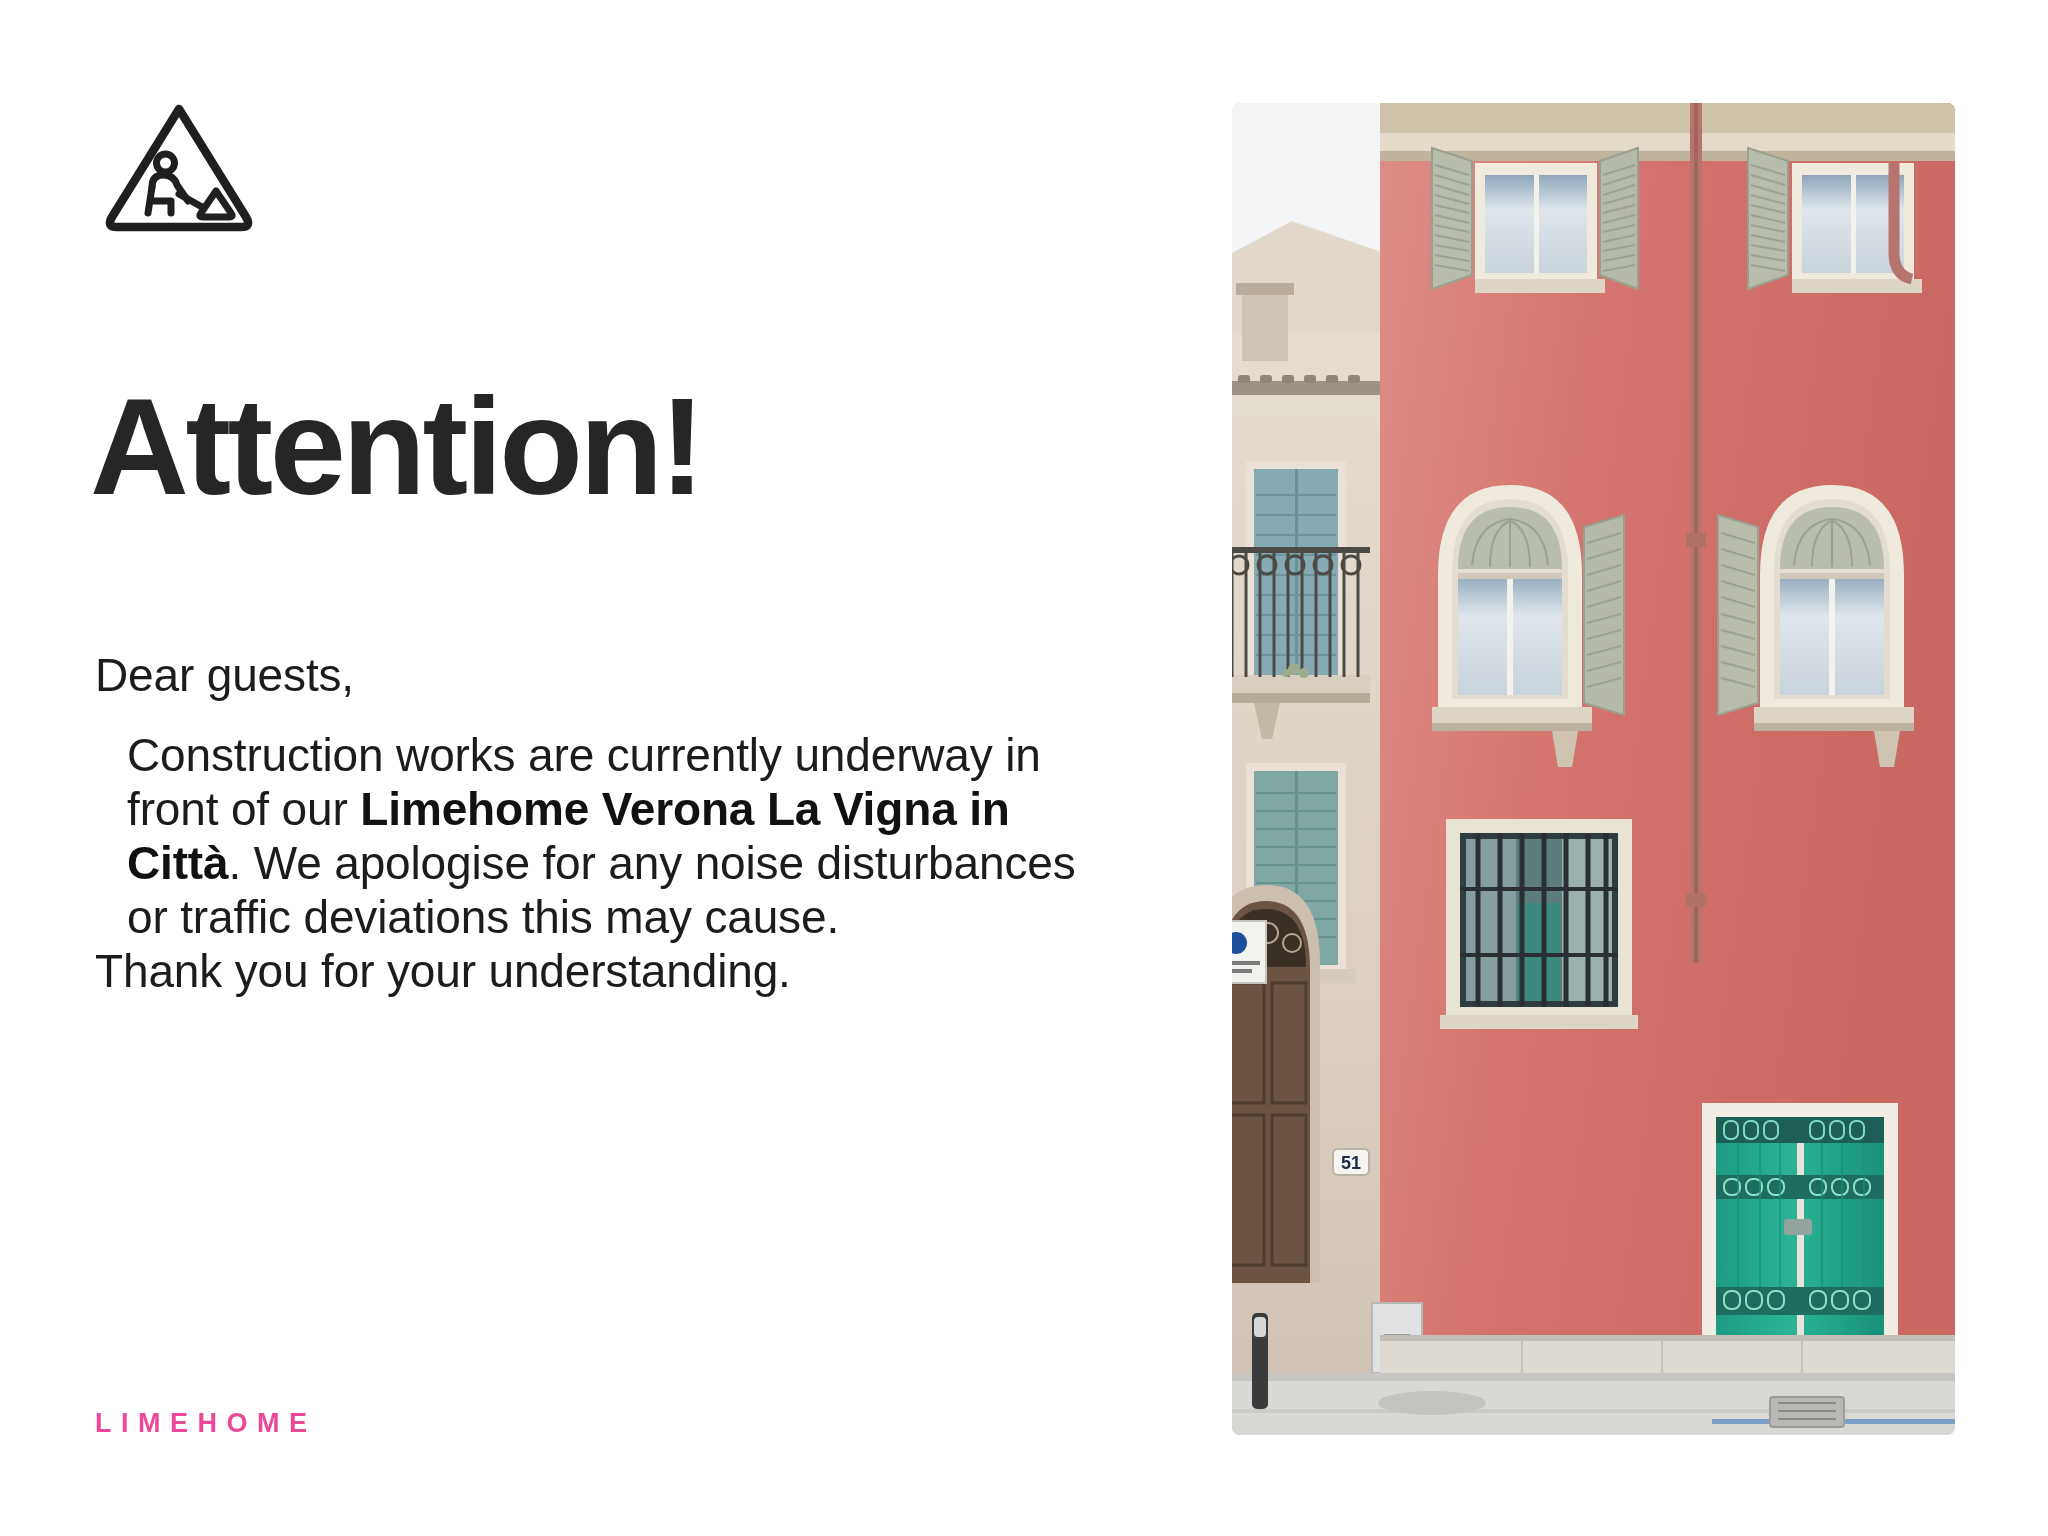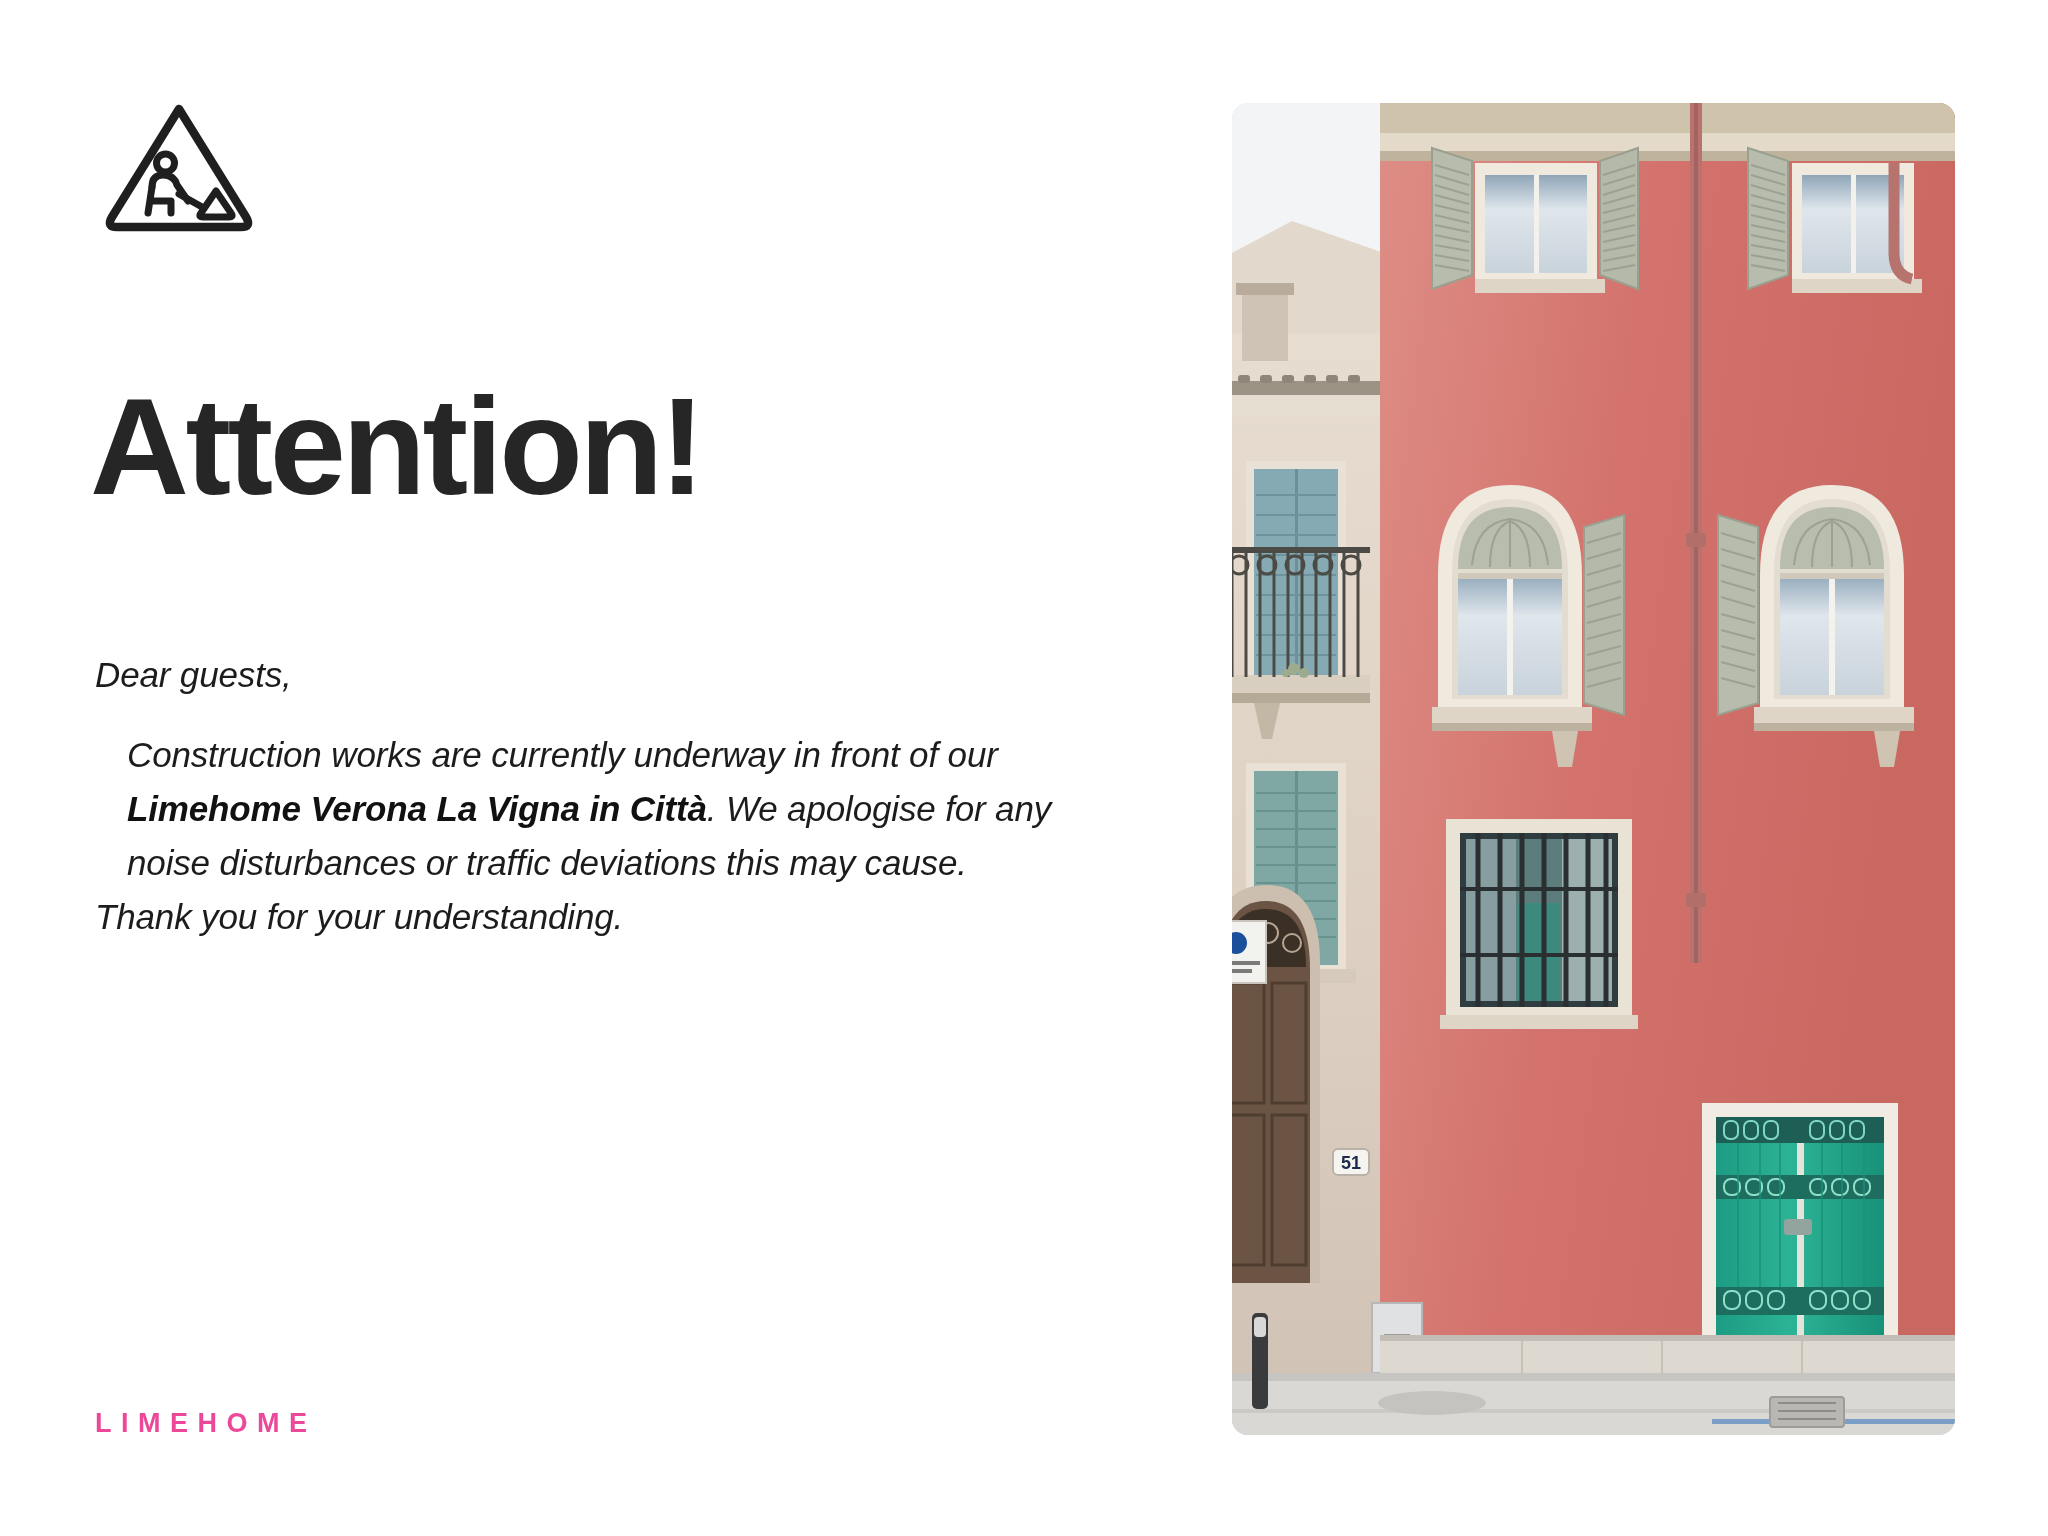--- a/index.html
+++ b/index.html
@@ -42,26 +42,25 @@
     white-space:nowrap;
   }
 
   .body-block {
     position:absolute;
     left:0; top:648px;
     width:1020px;
   }
 
   .para {
-    font-size:35px;
+    font-size:46px;
     line-height:54px;
     color:#1c1c1c;
     letter-spacing:-0.15px;
     margin-bottom:0;
-    font-style:italic;
   }
   .para.gap-small { margin-top:26px;margin-left:32px; }
   .para.gap-large { }
 
   .para b { font-weight:bold; color:#111111; }
 
   .logo {
     position:absolute;
     left:0; top:1408px;
     font-size:27px;
@@ -69,21 +68,21 @@
     letter-spacing:9.5px;
     color:#ec4899;
     text-align:right;
   }
 
   
   .photo-frame {
     position:absolute;
     left:1232px; top:103px;
     width:723px; height:1332px;
-    border-radius:16px;
+    border-radius:8px;
     overflow:hidden;
     background:#e9e4de;
   }
   .photo-frame svg { display:block; width:100%; height:100%; }
 </style>
 </head>
 <body>
 
 <div class="poster">
 

